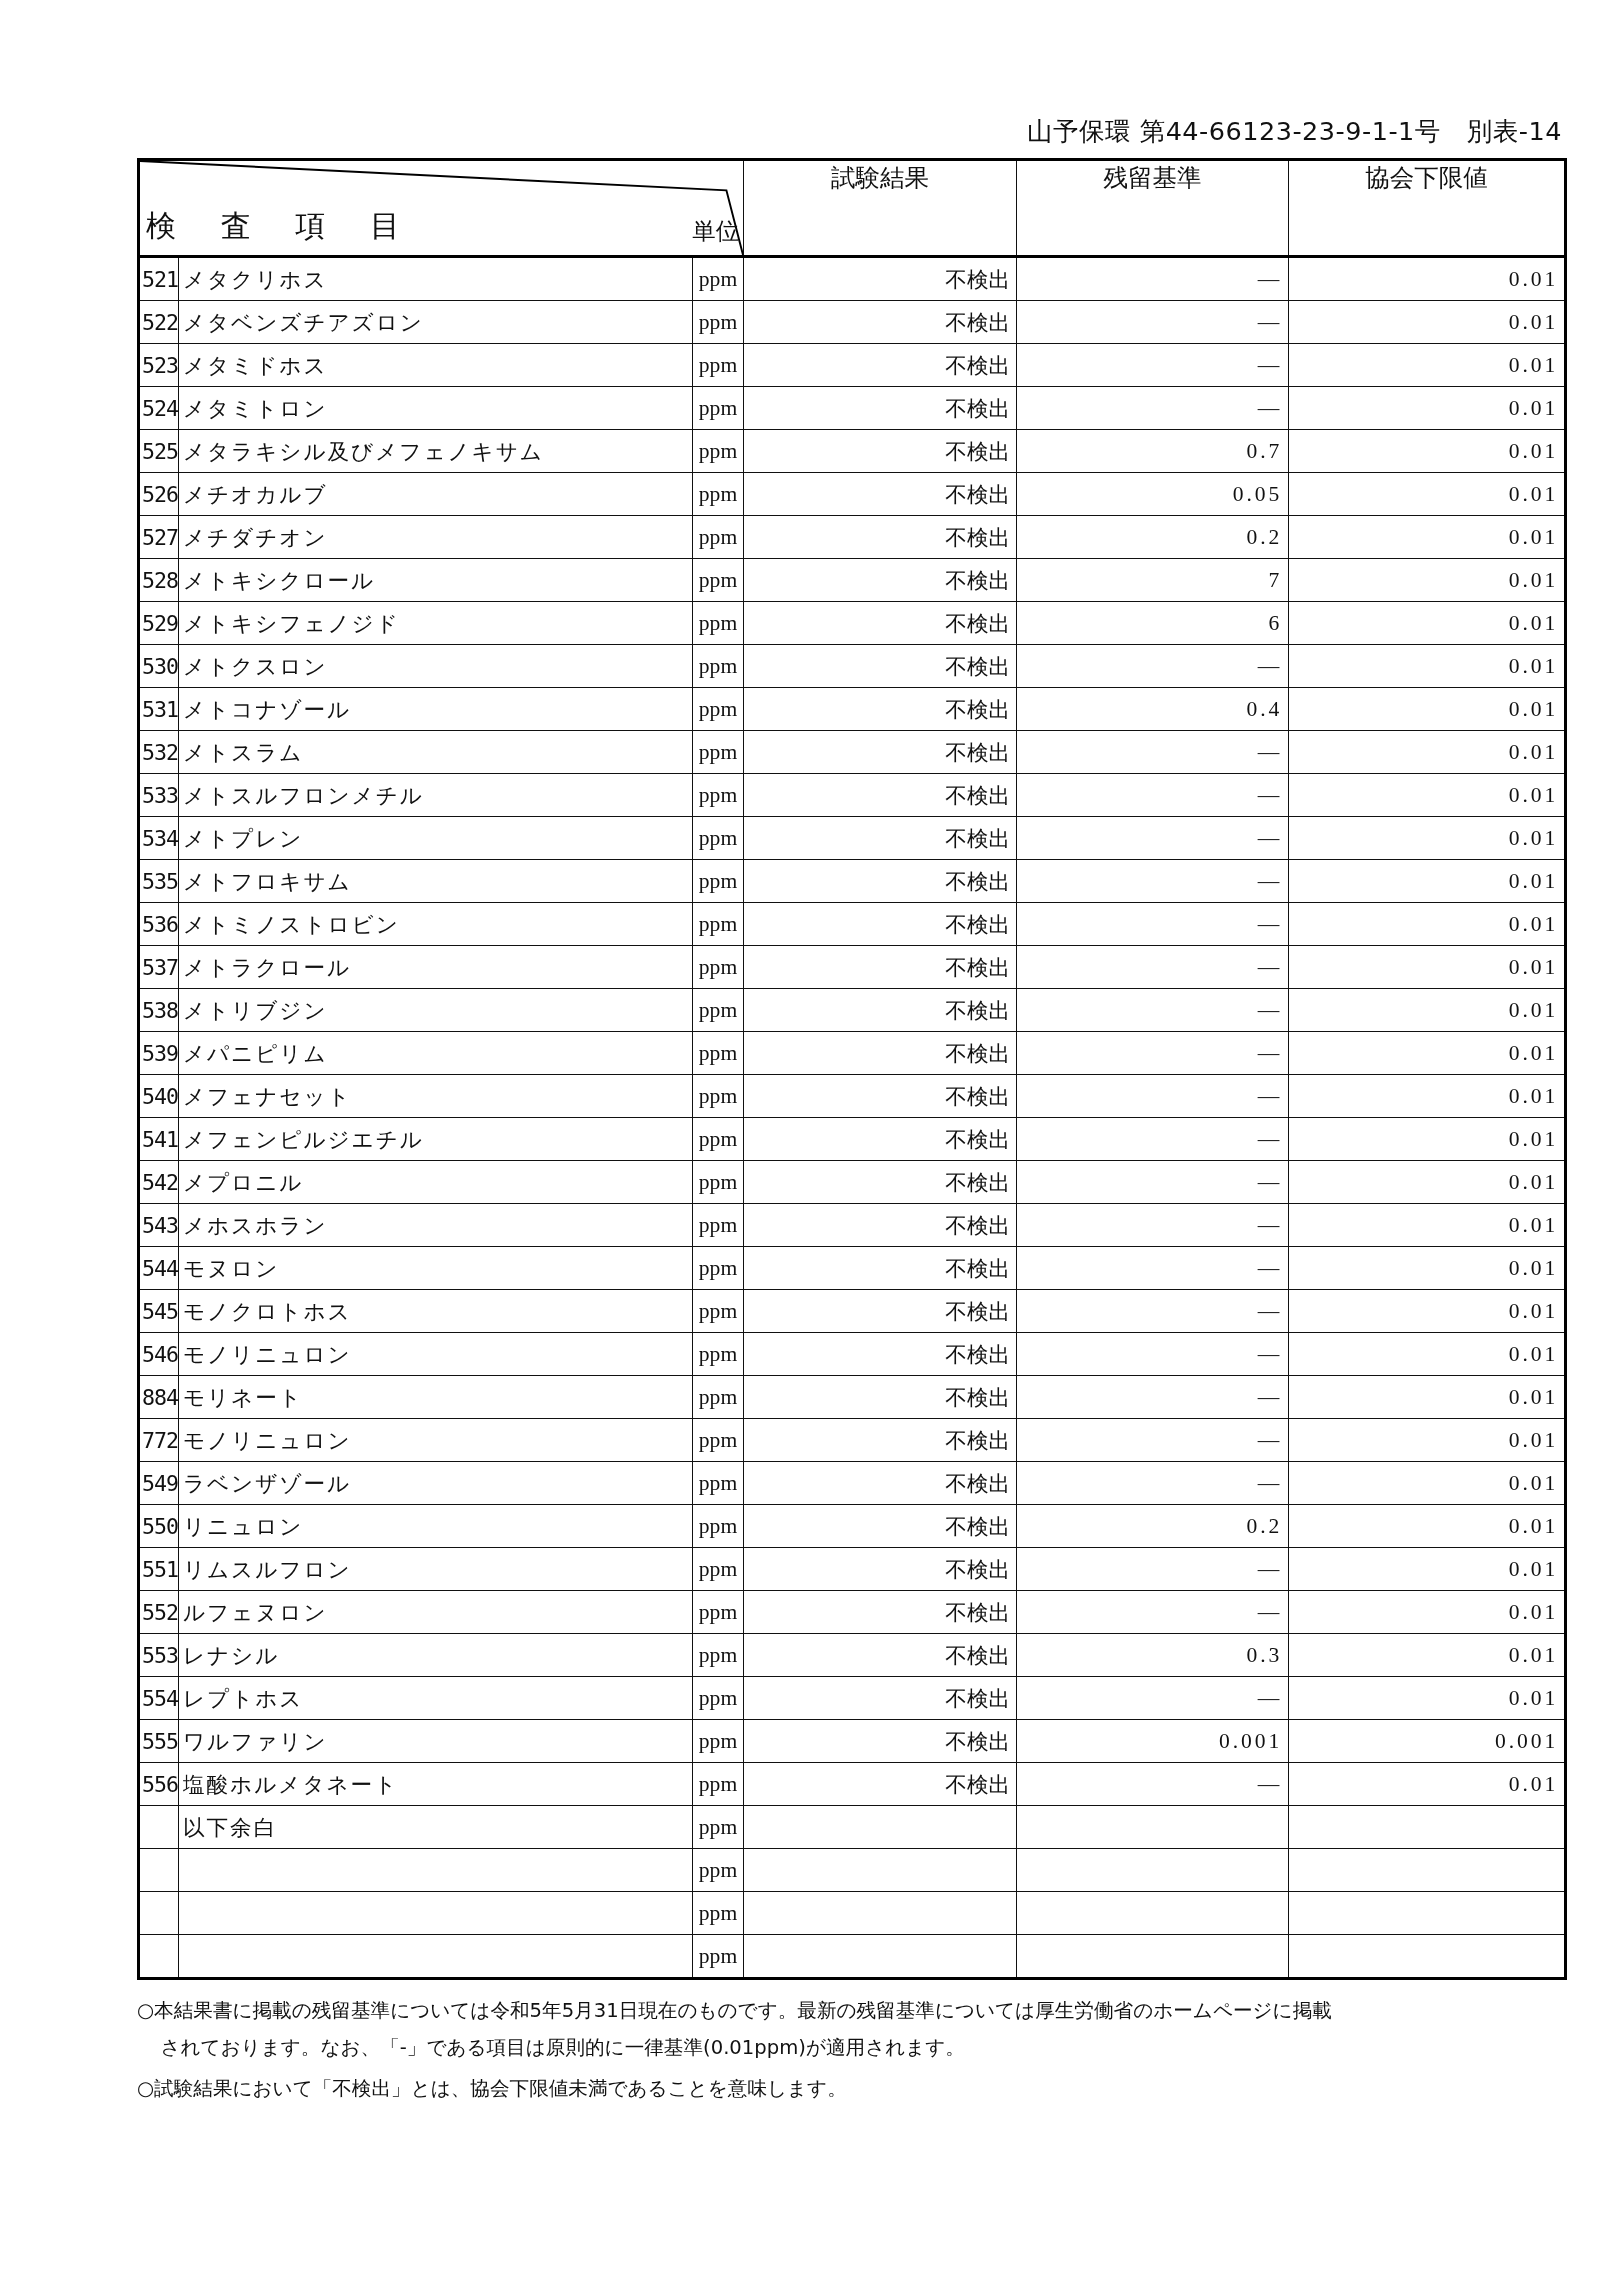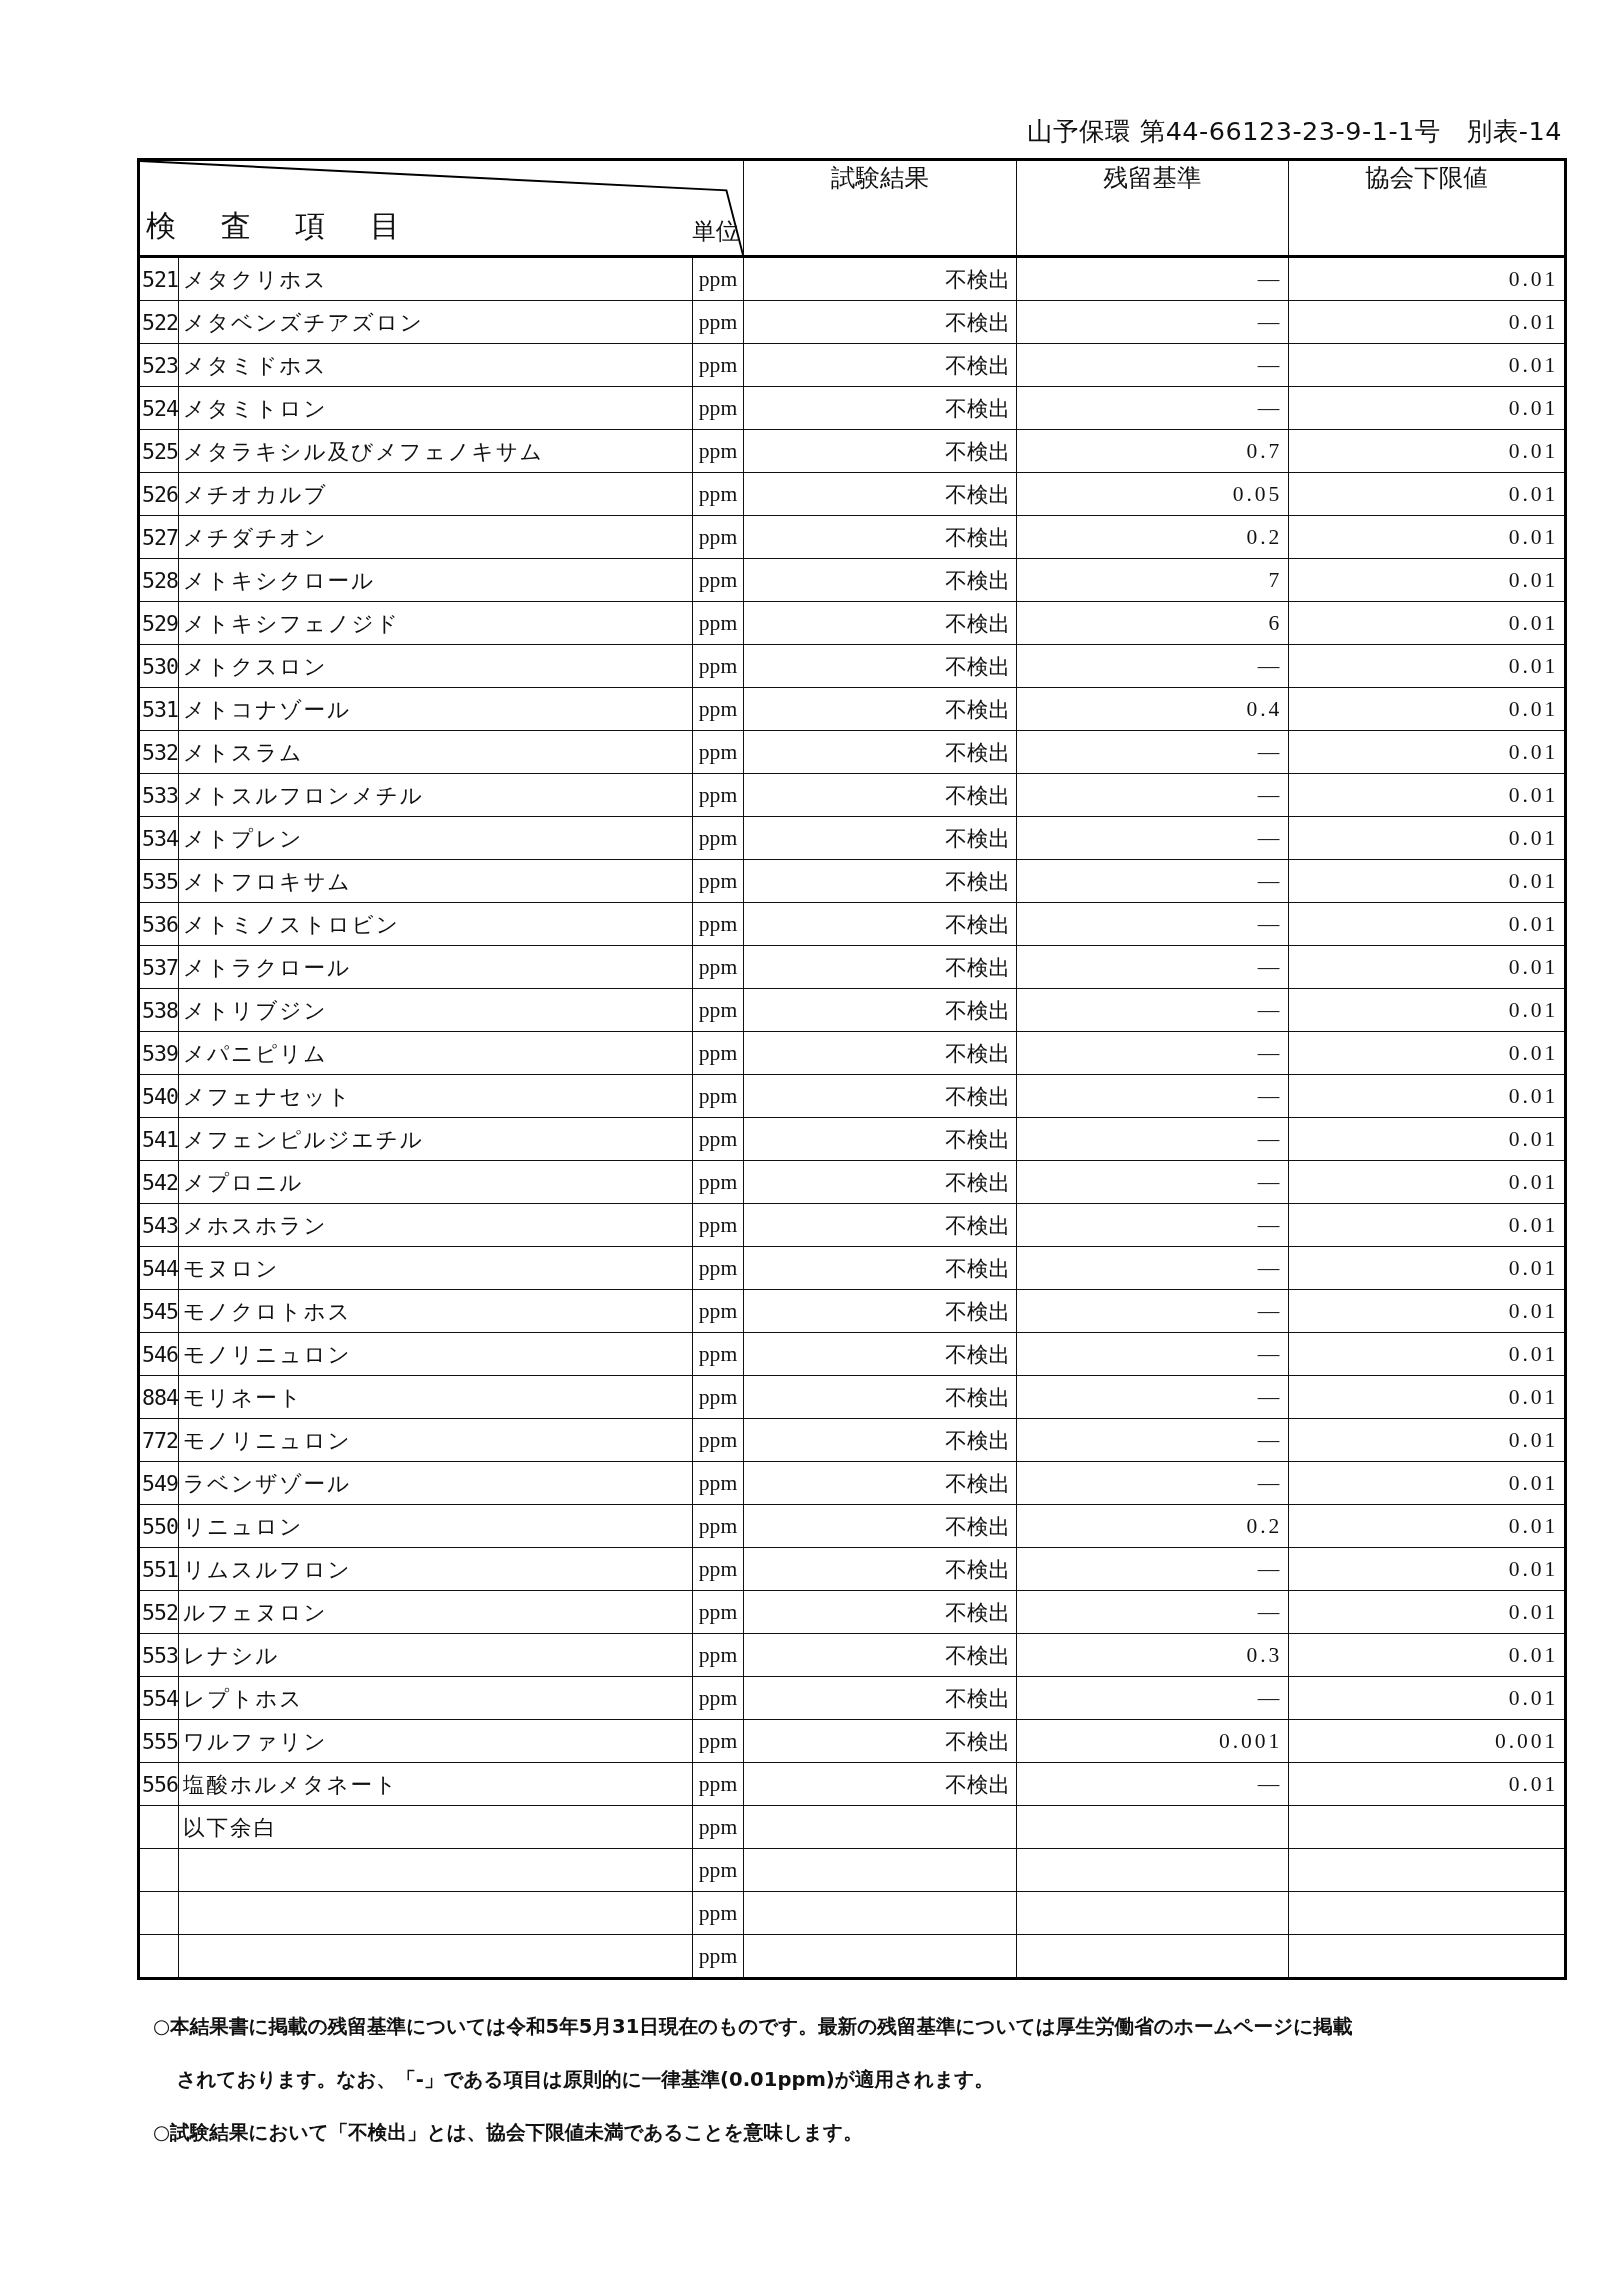--- a/index.html
+++ b/index.html
@@ -20,21 +20,21 @@
   tr.data-row td { height: 42px; font-size: 21.6px; vertical-align: middle; }
   td.num { font-family: "DejaVu Sans Mono", "Liberation Mono", monospace; font-size: 19.6px;
            text-align: right; border-right: 1px dashed #222; letter-spacing: -1px; }
   td.name { padding-left: 3.9px !important; letter-spacing: 2px; white-space: nowrap; overflow: hidden; border-left: none; margin-top: 12px; }
   td.unit { font-family: "Liberation Serif", "DejaVu Serif", serif; font-size: 18.6px; text-align: center;
             border-right: 2.9px solid #000; }
   td.result { text-align: right; padding-right: 5.9px !important; font-size: 23.5px; }
   td.mrl, td.limit { text-align: right; padding-right: 5.9px !important;
             font-family: "Liberation Serif", "DejaVu Serif", serif; font-size: 23.5px; letter-spacing: 2.9px; }
   .notes { position: absolute; left: 137px; top: 1992px; font-size: 19.6px; line-height: 37px; }
-  .notes p { margin: 16px; font-weight: bold; }
+  .notes p { margin: 0; }
   .notes p.indent { padding-left: 23.5px; }
   .notes p.gap { margin-top: 3.9px; }
 </style>
 </head>
 <body>
 
 <div class="doc-ref">
   <span>山予保環 第44-66123-23-9-1-1号</span><span>別表-14</span>
 </div>
 

